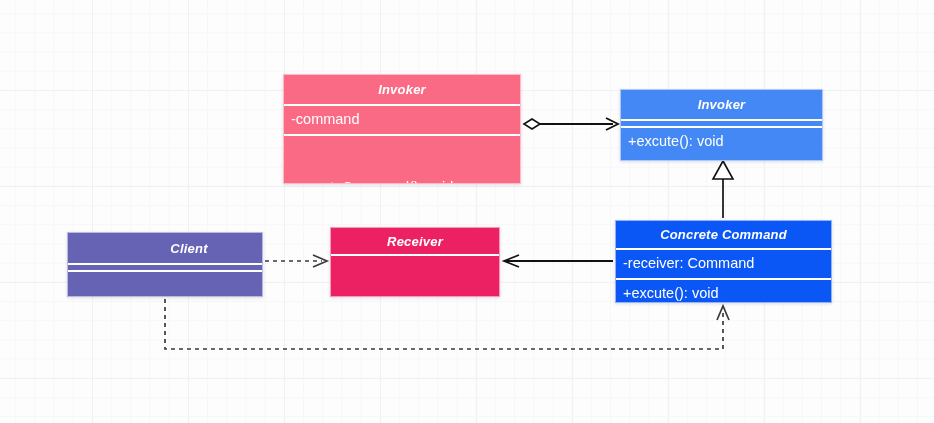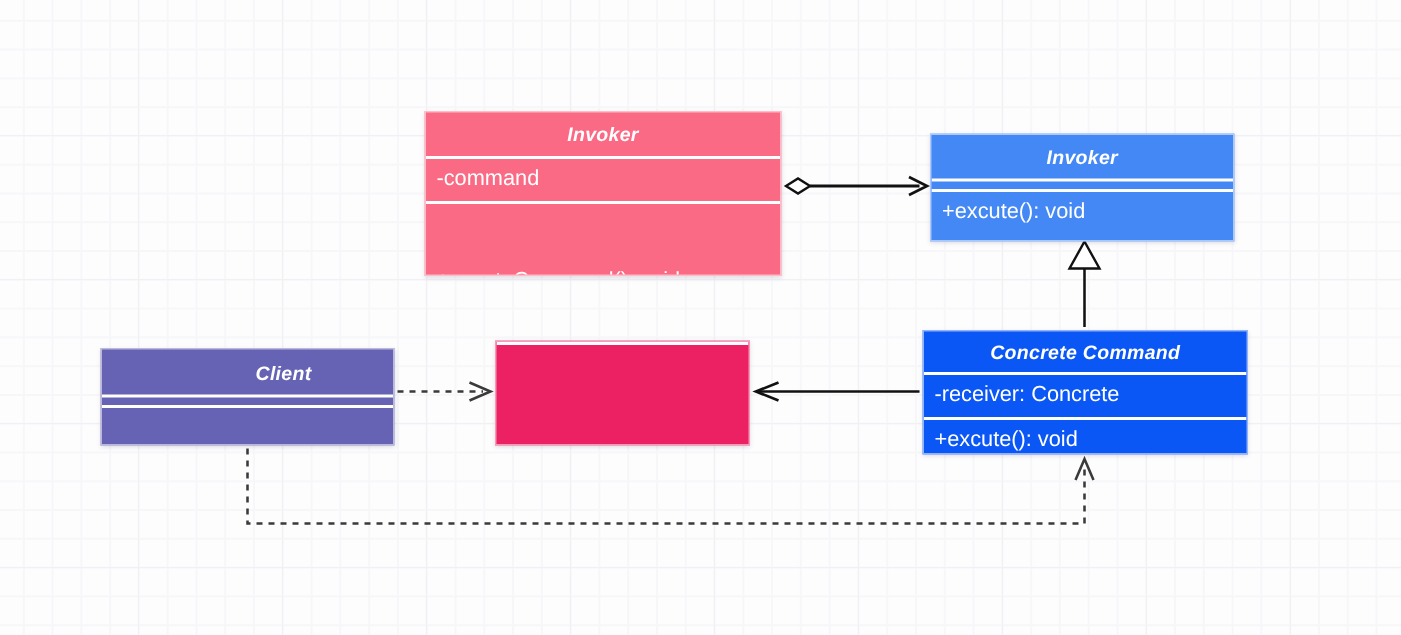--- a/index.html
+++ b/index.html
@@ -130,25 +130,26 @@
   </div>
 
   <div class="uml-box" id="box-command">
     <div class="uml-title">Invoker</div>
     <div class="uml-compartment empty thin-gap"></div>
     <div class="uml-compartment">+excute(): void</div>
   </div>
 
   <div class="uml-box" id="box-concrete">
     <div class="uml-title">Concrete Command</div>
-    <div class="uml-compartment">-receiver: Concrete</div>
+    <div class="uml-compartment">-receiver: Command</div>
     <div class="uml-compartment">+excute(): void</div>
   </div>
 
   <div class="uml-box" id="box-receiver">
+    <div class="uml-title">Receiver</div>
     <div class="uml-compartment empty thin-gap"></div>
   </div>
 
   <div class="uml-box" id="box-client">
     <div class="uml-title">Client</div>
     <div class="uml-compartment empty thin-gap"></div>
     <div class="uml-compartment empty" style="height:21px"></div>
   </div>
 
 </div>

